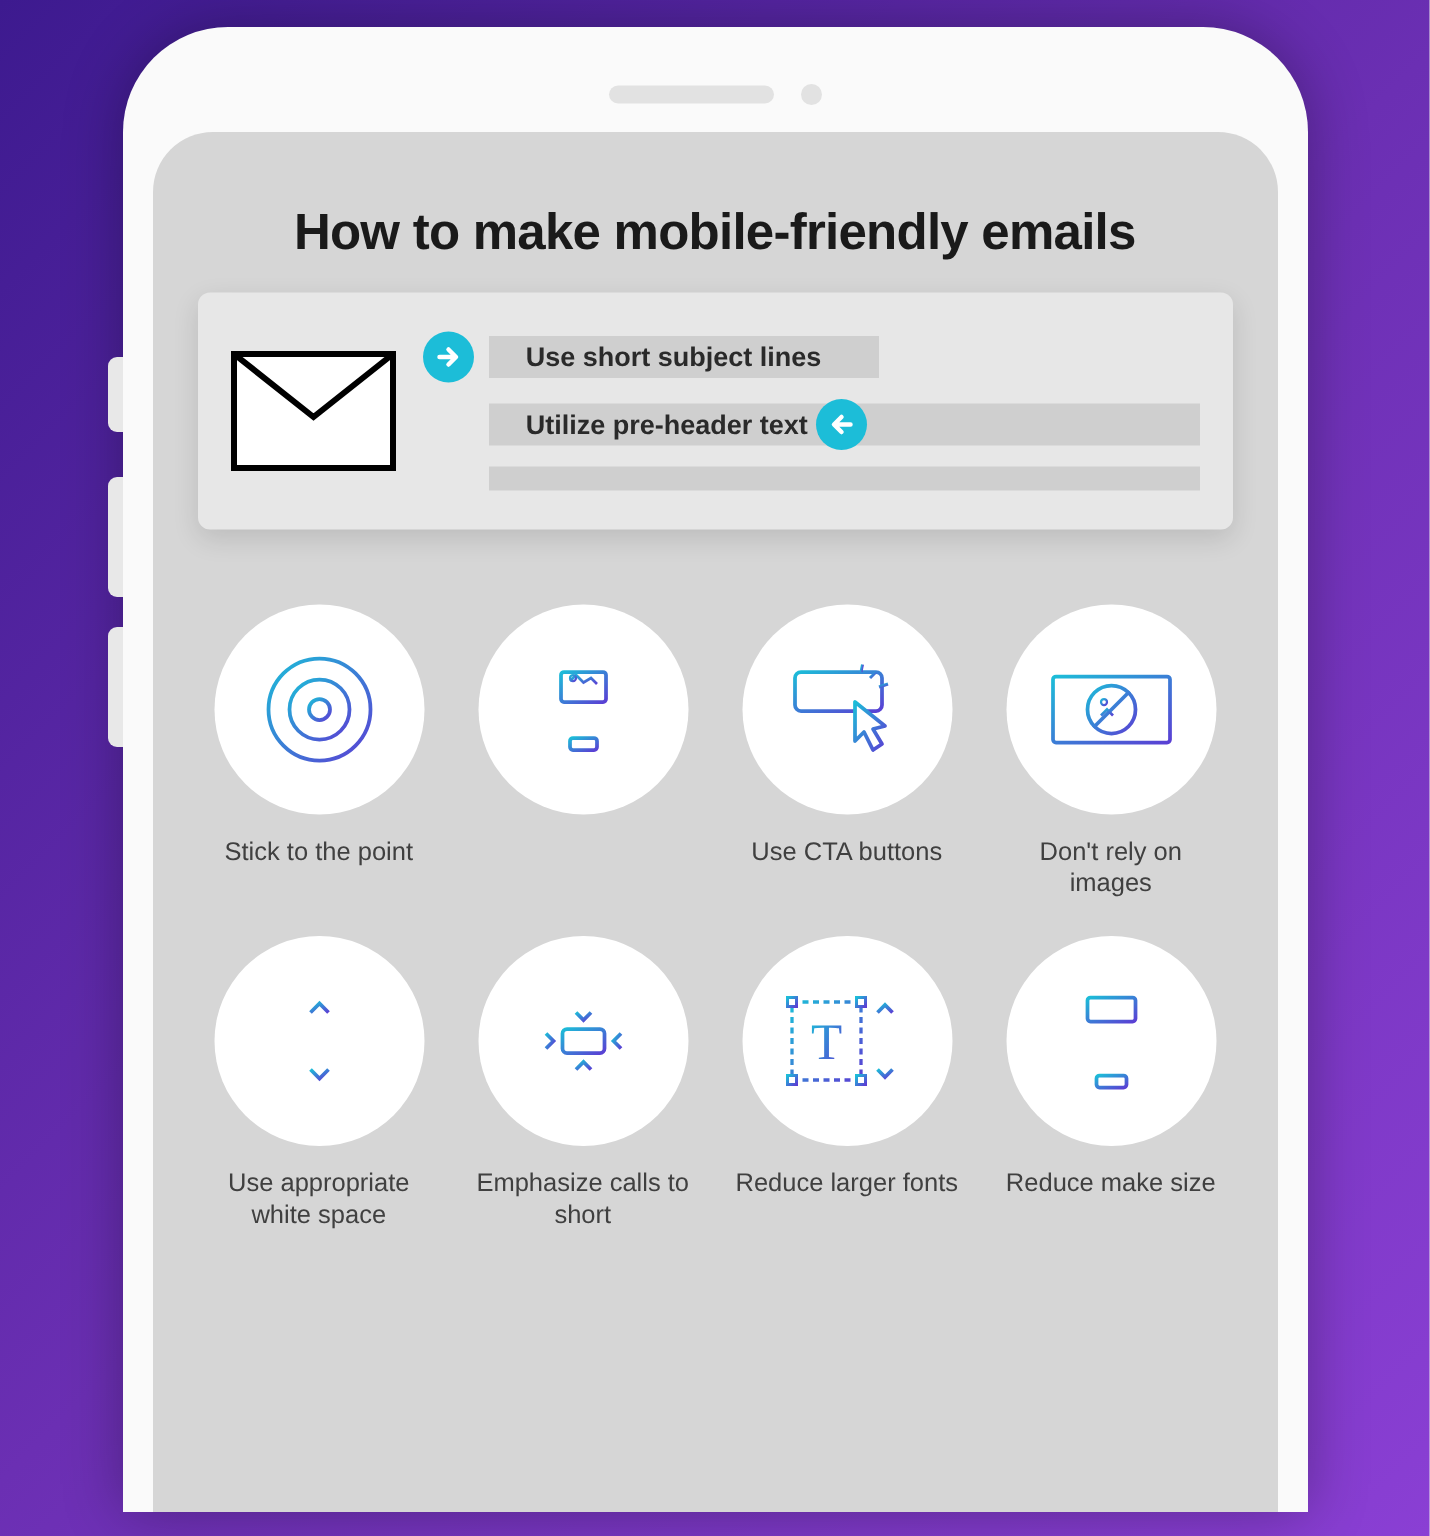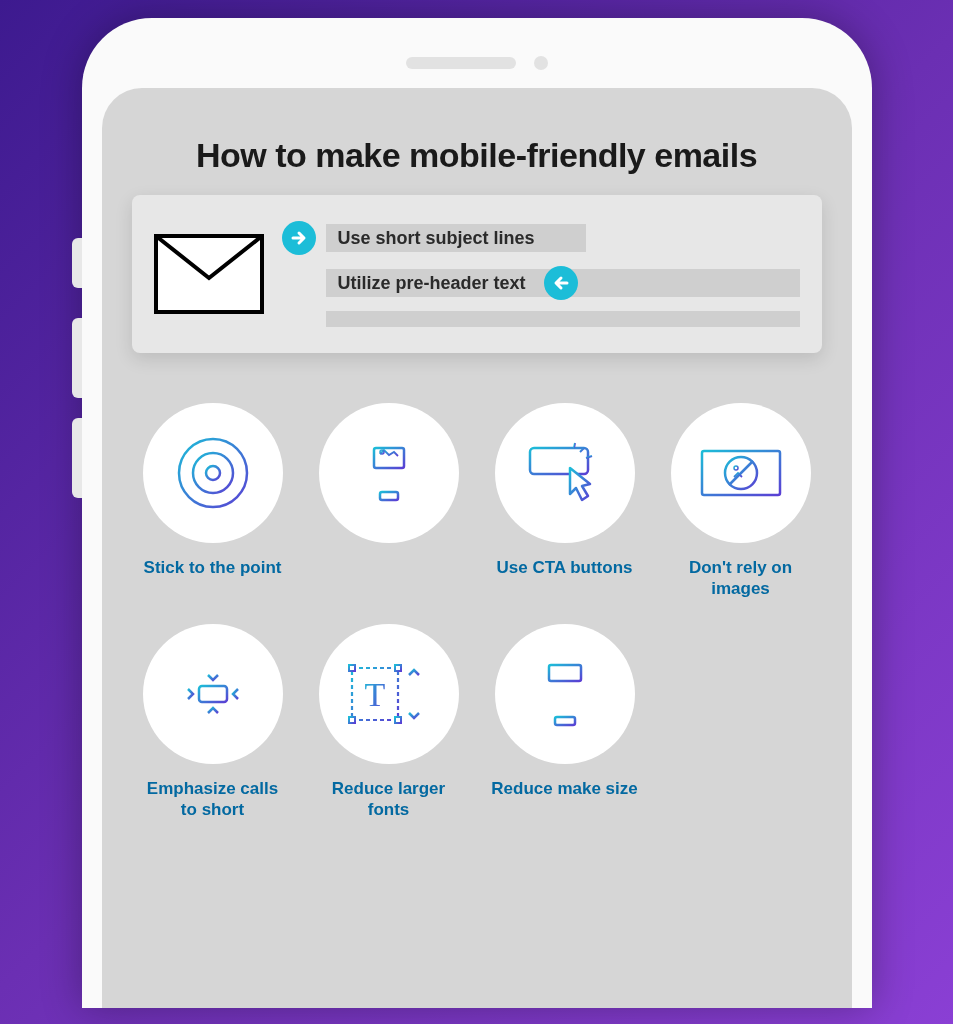--- a/index.html
+++ b/index.html
@@ -99,21 +99,21 @@
   align-items: center;
   justify-content: center;
   flex-shrink: 0;
 }
 .circle-arrow svg { display: block; }
 .gray-bar {
   height: 28px;
   background: #cfcfcf;
   display: flex;
   align-items: center;
-  padding: 0 12px;
+  padding: 0 25px;
 }
 .subject-bar { width: 260px; }
 .preheader-bar { flex: 1; }
 .body-bar { flex: 1; height: 16px; }
 .line-text {
   font-size: 18px;
   font-weight: 600;
   color: #2a2a2a;
 }
 .tips-grid {
@@ -132,22 +132,22 @@
   width: 140px;
   height: 140px;
   background: #fff;
   border-radius: 50%;
   display: flex;
   align-items: center;
   justify-content: center;
 }
 .tip-label {
   font-size: 17px;
-  font-weight: 700;
-  color: #0369a1;
+  font-weight: 400;
+  color: #404040;
   line-height: 1.25;
   max-width: 150px;
 }
 </style>
 </head>
 <body>
 
 <div class="phone-frame">
   <div class="side-btn b1"></div>
   <div class="side-btn b2"></div>
@@ -266,20 +266,38 @@
             <rect x="4" y="8" width="78" height="44" rx="2" fill="none" stroke="url(#g4)" stroke-width="2.5"></rect>
             <circle cx="43" cy="30" r="16" fill="none" stroke="url(#g4)" stroke-width="2.5"></circle>
             <line x1="31" y1="42" x2="55" y2="18" stroke="url(#g4)" stroke-width="2.5"></line>
             <path d="M36 34 l4 -4 l4 4" fill="none" stroke="url(#g4)" stroke-width="1.8"></path>
             <circle cx="38" cy="25" r="2" fill="none" stroke="url(#g4)" stroke-width="1.5"></circle>
           </svg>
         </div>
         <div class="tip-label">Don't rely on images</div>
       </div>
 
+      <div class="tip">
+        <div class="tip-circle">
+          <svg width="72" height="78" viewBox="0 0 72 78">
+            <defs>
+                <linearGradient id="g5" x1="0" y1="0" x2="1" y2="1">
+                  <stop offset="0" stop-color="#1cbdd8"></stop>
+                  <stop offset="1" stop-color="#5a3fd4"></stop>
+                </linearGradient>
+              </defs>
+            <line x1="6" y1="10" x2="66" y2="10" stroke="url(#g5)" stroke-width="2.5"></line>
+            <line x1="6" y1="68" x2="66" y2="68" stroke="url(#g5)" stroke-width="2.5"></line>
+            <line x1="36" y1="14" x2="36" y2="64" stroke="url(#g5)" stroke-width="2.5"></line>
+            <path d="M30 20 L36 14 L42 20" fill="none" stroke="url(#g5)" stroke-width="2.5"></path>
+            <path d="M30 58 L36 64 L42 58" fill="none" stroke="url(#g5)" stroke-width="2.5"></path>
+          </svg>
+        </div>
+        <div class="tip-label">Use appropriate white space</div>
+      </div>
 
       <div class="tip">
         <div class="tip-circle">
           <svg width="84" height="72" viewBox="0 0 84 72">
             <defs>
                 <linearGradient id="g6" x1="0" y1="0" x2="1" y2="1">
                   <stop offset="0" stop-color="#1cbdd8"></stop>
                   <stop offset="1" stop-color="#5a3fd4"></stop>
                 </linearGradient>
               </defs>

